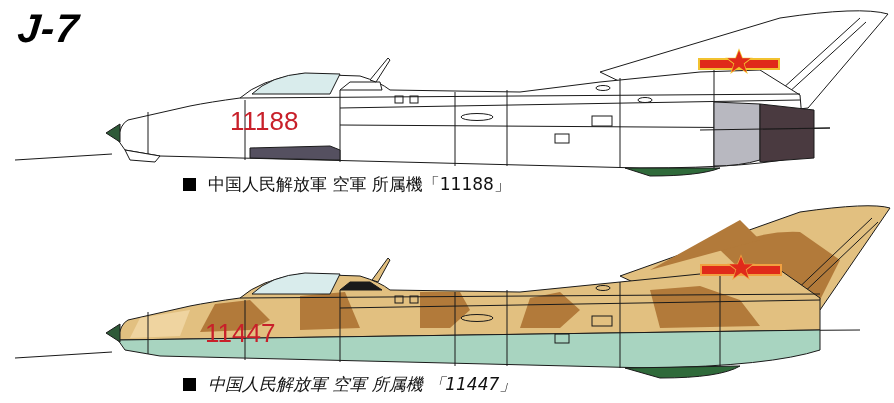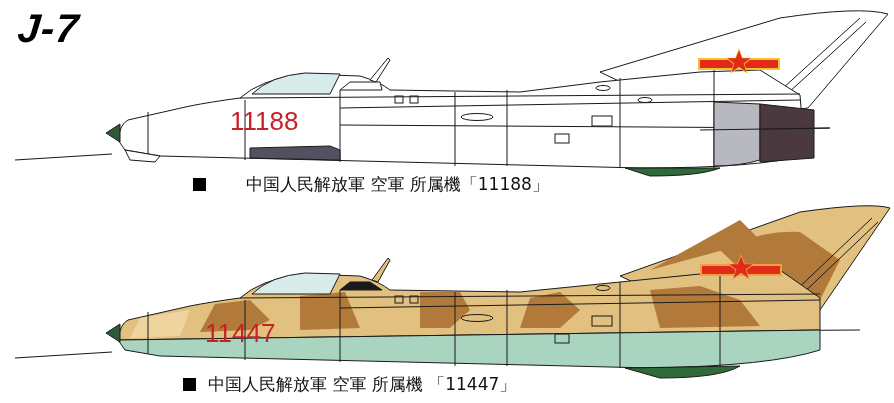--- a/index.html
+++ b/index.html
@@ -8,22 +8,22 @@
     position: absolute; left: 18px; top: 6px;
     font-family: "Liberation Sans", sans-serif; font-weight: bold; font-style: italic;
     font-size: 40px; letter-spacing: 1px; color: #000; transform: skewX(-6deg);
   }
   .art { position: absolute; left: 0; top: 0; width: 894px; height: 403px; }
   .caption {
     position: absolute; font-size: 17px; color: #111; white-space: pre;
     display: flex; align-items: center;
   }
   .caption .sq { display: inline-block; width: 13px; height: 13px; background: #000; margin-right: 12px; }
-  .cap1 { left: 193px; top: 173px; gap: 28px; }
-  .cap2 { left: 183px; top: 373px; }
+  .cap1 { left: 183px; top: 173px; }
+  .cap2 { left: 183px; top: 373px; font-style: italic; }
   .serial { font-family: "Liberation Sans", sans-serif; fill: #c8202a; font-size: 26px; font-stretch: condensed; }
 </style>
 </head>
 <body>
 
 <div class="title">J-7</div>
 
 <svg class="art" viewBox="0 0 894 403" xmlns="http://www.w3.org/2000/svg">
   <defs>
     <g id="star">

